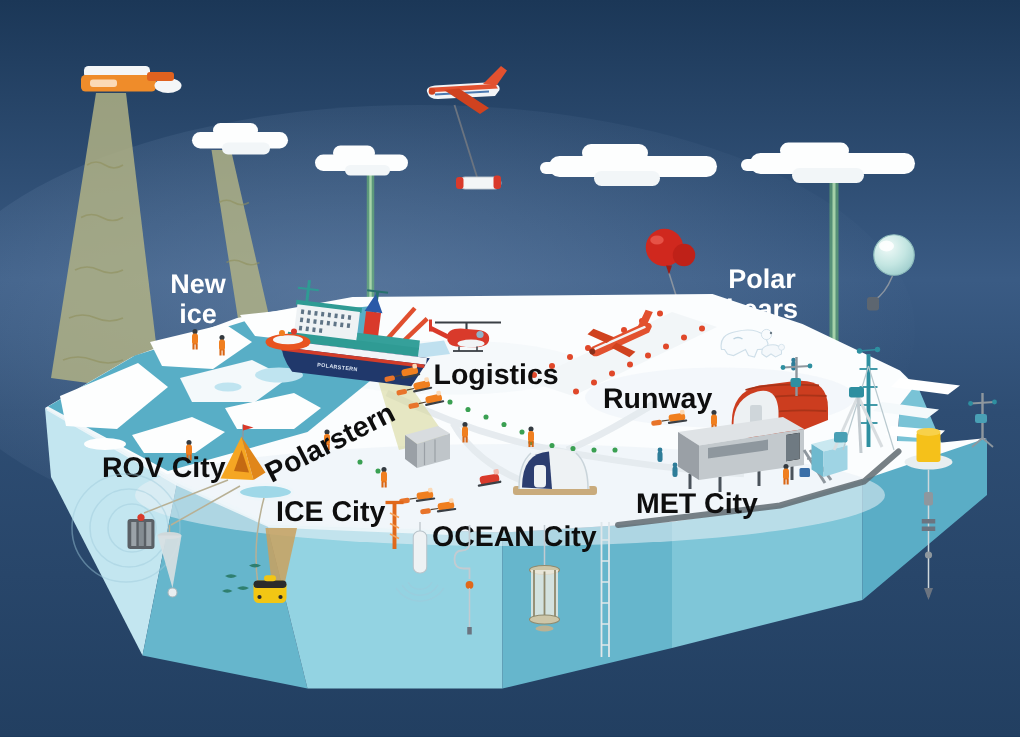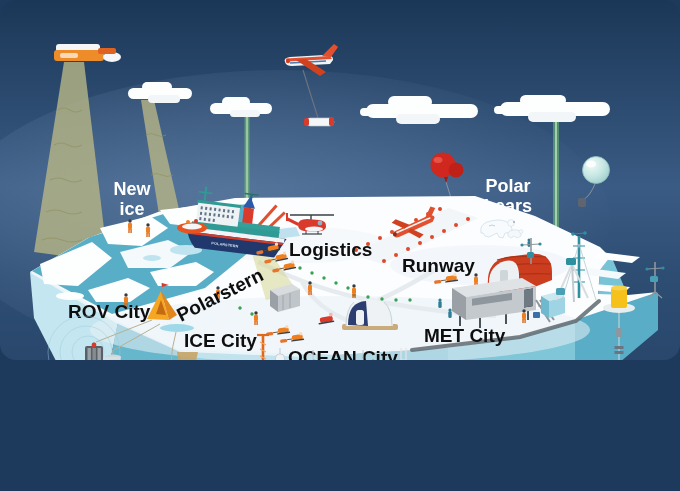--- a/index.html
+++ b/index.html
@@ -1,16 +1,16 @@
 <!DOCTYPE html>
 <html><head>
 <meta charset="utf-8">
 <style>
   html,body{margin:0;padding:0;background:#1d3a5c;}
-  #stage{position:relative;width:680px;height:360px;overflow:hidden;font-family:"Liberation Sans",sans-serif;border-radius:16px;}
+  #stage{position:relative;width:680px;height:491px;overflow:hidden;font-family:"Liberation Sans",sans-serif;}
   svg{position:absolute;left:0;top:0;display:block;}
   text{font-family:"Liberation Sans",sans-serif;}
   .site-label{font-size:19px;font-weight:700;fill:#0e0e0e;}
   .sky-label{font-size:18px;font-weight:700;fill:#ffffff;}
   .hull-label{font-size:3.6px;font-weight:700;fill:#dce6f4;letter-spacing:.25px;}
 </style>
 </head>
 <body>
 
 <div id="stage">

